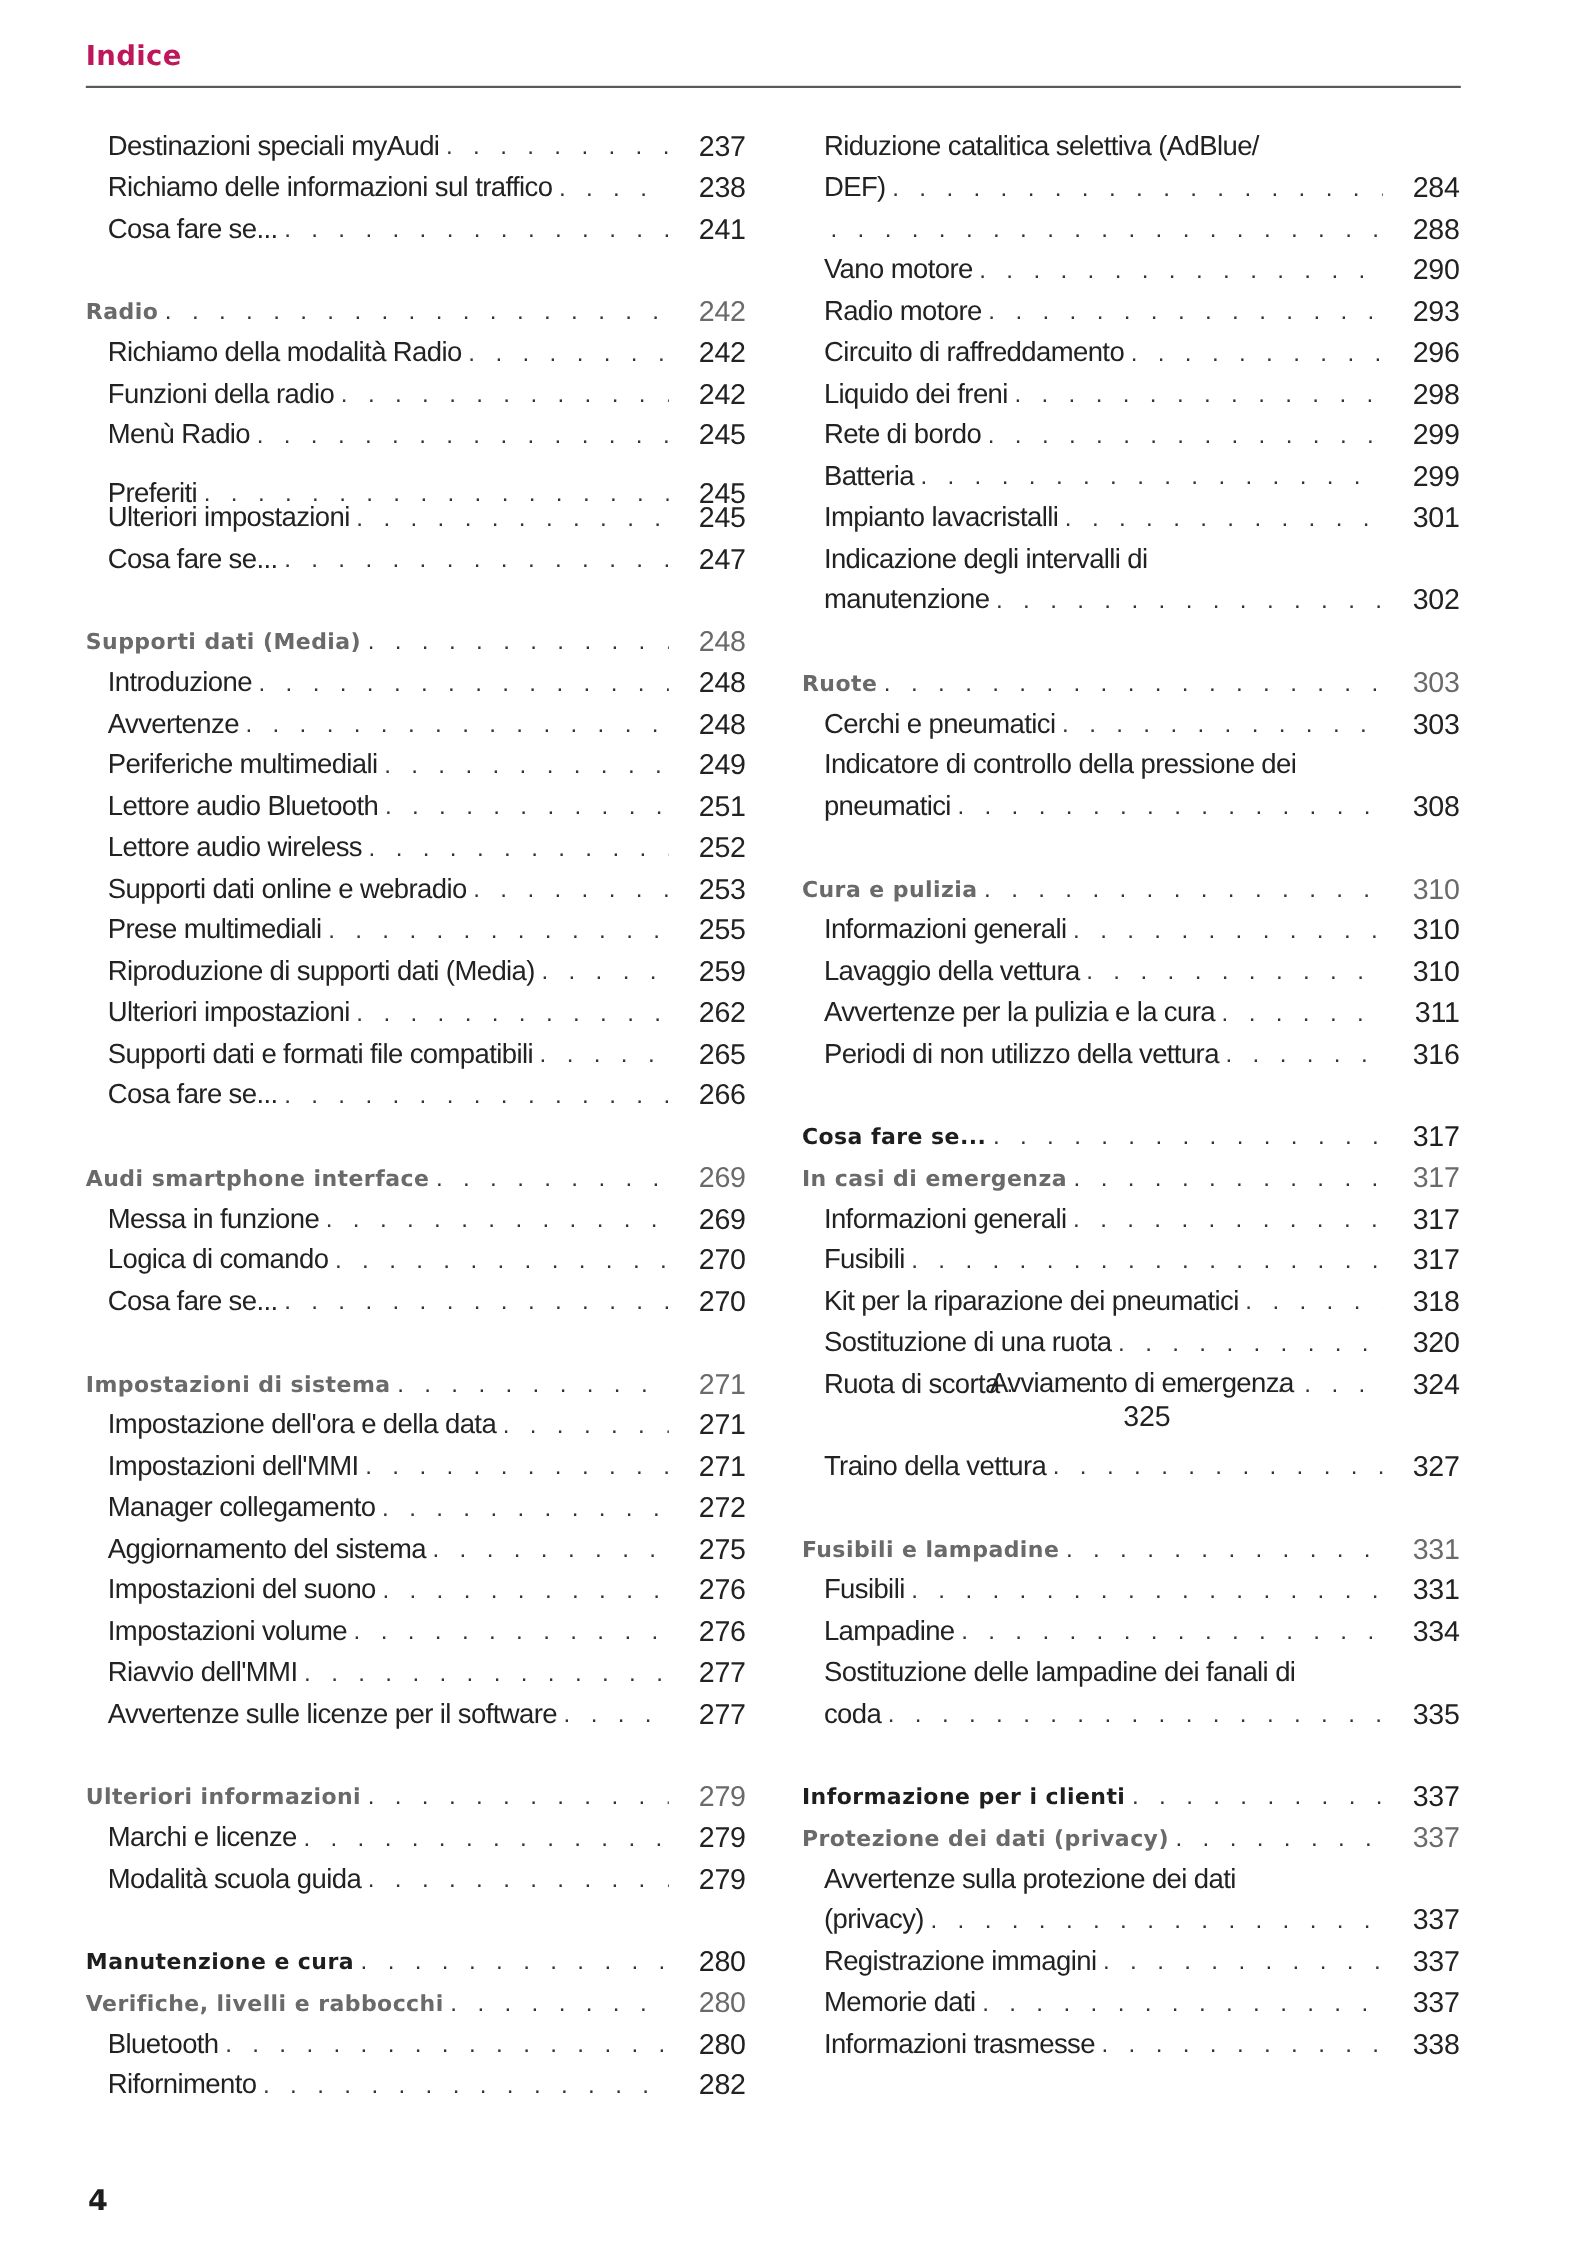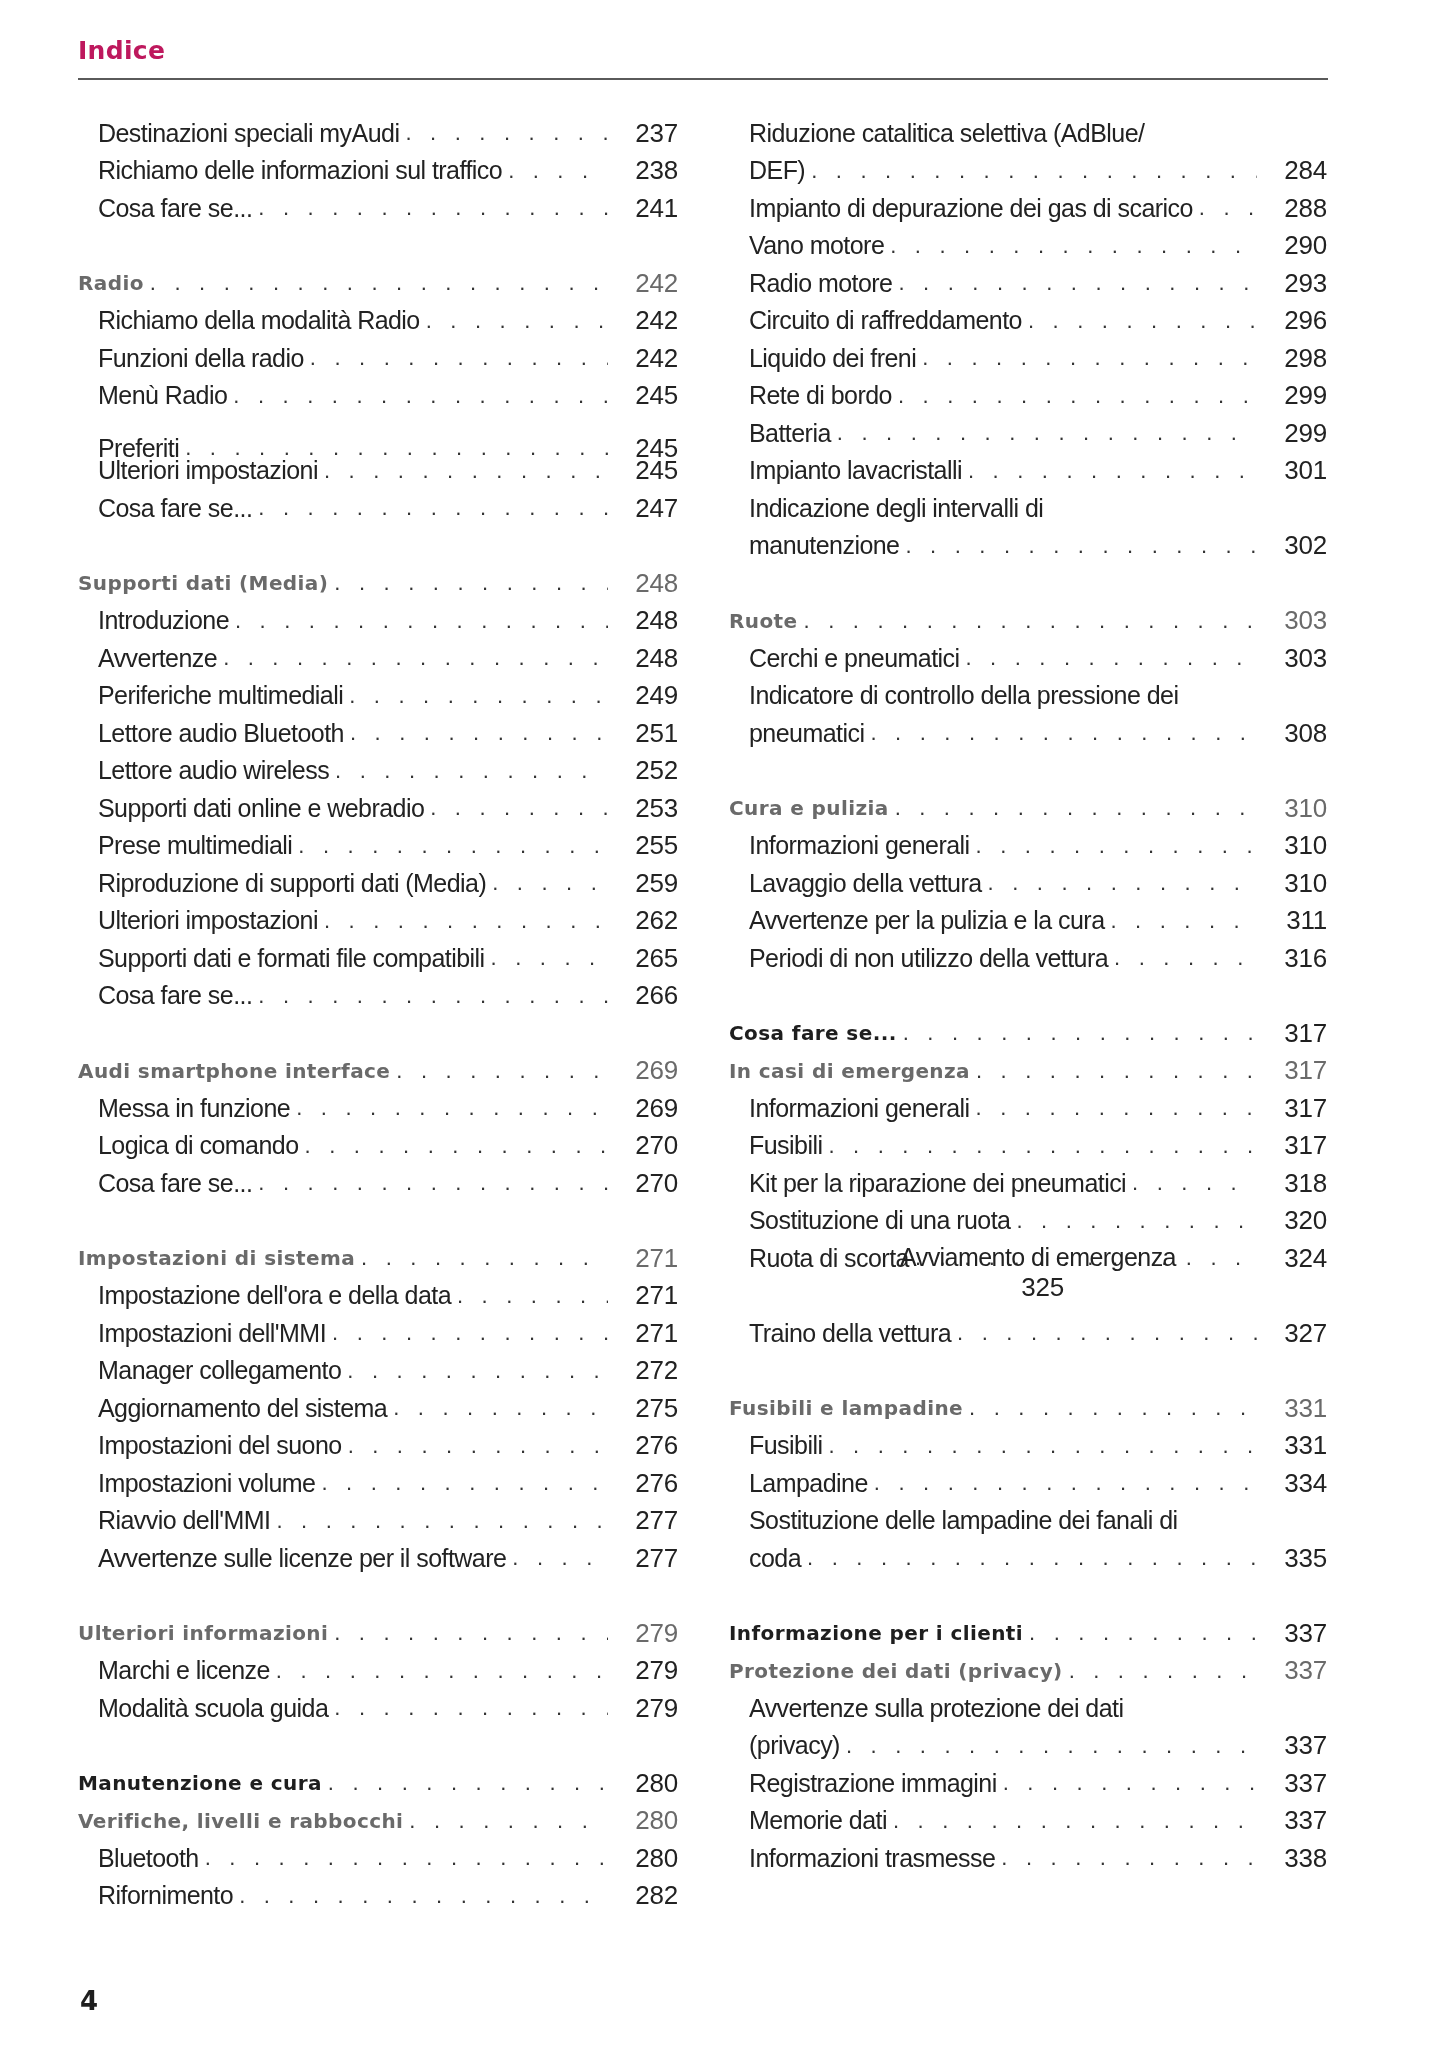--- a/index.html
+++ b/index.html
@@ -264,21 +264,20 @@
 <div class="column col-right">
     <div class="row cont" style="top: 114.25px;">
       <span class="label">Riduzione catalitica selettiva (AdBlue/</span>
     </div>
     <div class="row entry" style="top: 151.75px;">
       <span class="label">DEF)</span>
       <span class="leader"> . . . . . . . . . . . . . . . . . . . . . . . . . . . . . . . . . . . . . . . . . . . .</span>
       <span class="num">284</span>
     </div>
     <div class="row entry" style="top: 189.25px;">
-      <span class="label">Impianto di depurazione dei gas di scarico</span>
       <span class="leader"> . . . . . . . . . . . . . . . . . . . . . . . . . . . . . . . . . . . . . . . . . . . .</span>
       <span class="num">288</span>
     </div>
     <div class="row entry" style="top: 226.75px;">
       <span class="label">Vano motore</span>
       <span class="leader"> . . . . . . . . . . . . . . . . . . . . . . . . . . . . . . . . . . . . . . . . . . . .</span>
       <span class="num">290</span>
     </div>
     <div class="row entry" style="top: 264.25px;">
       <span class="label">Radio motore</span>

